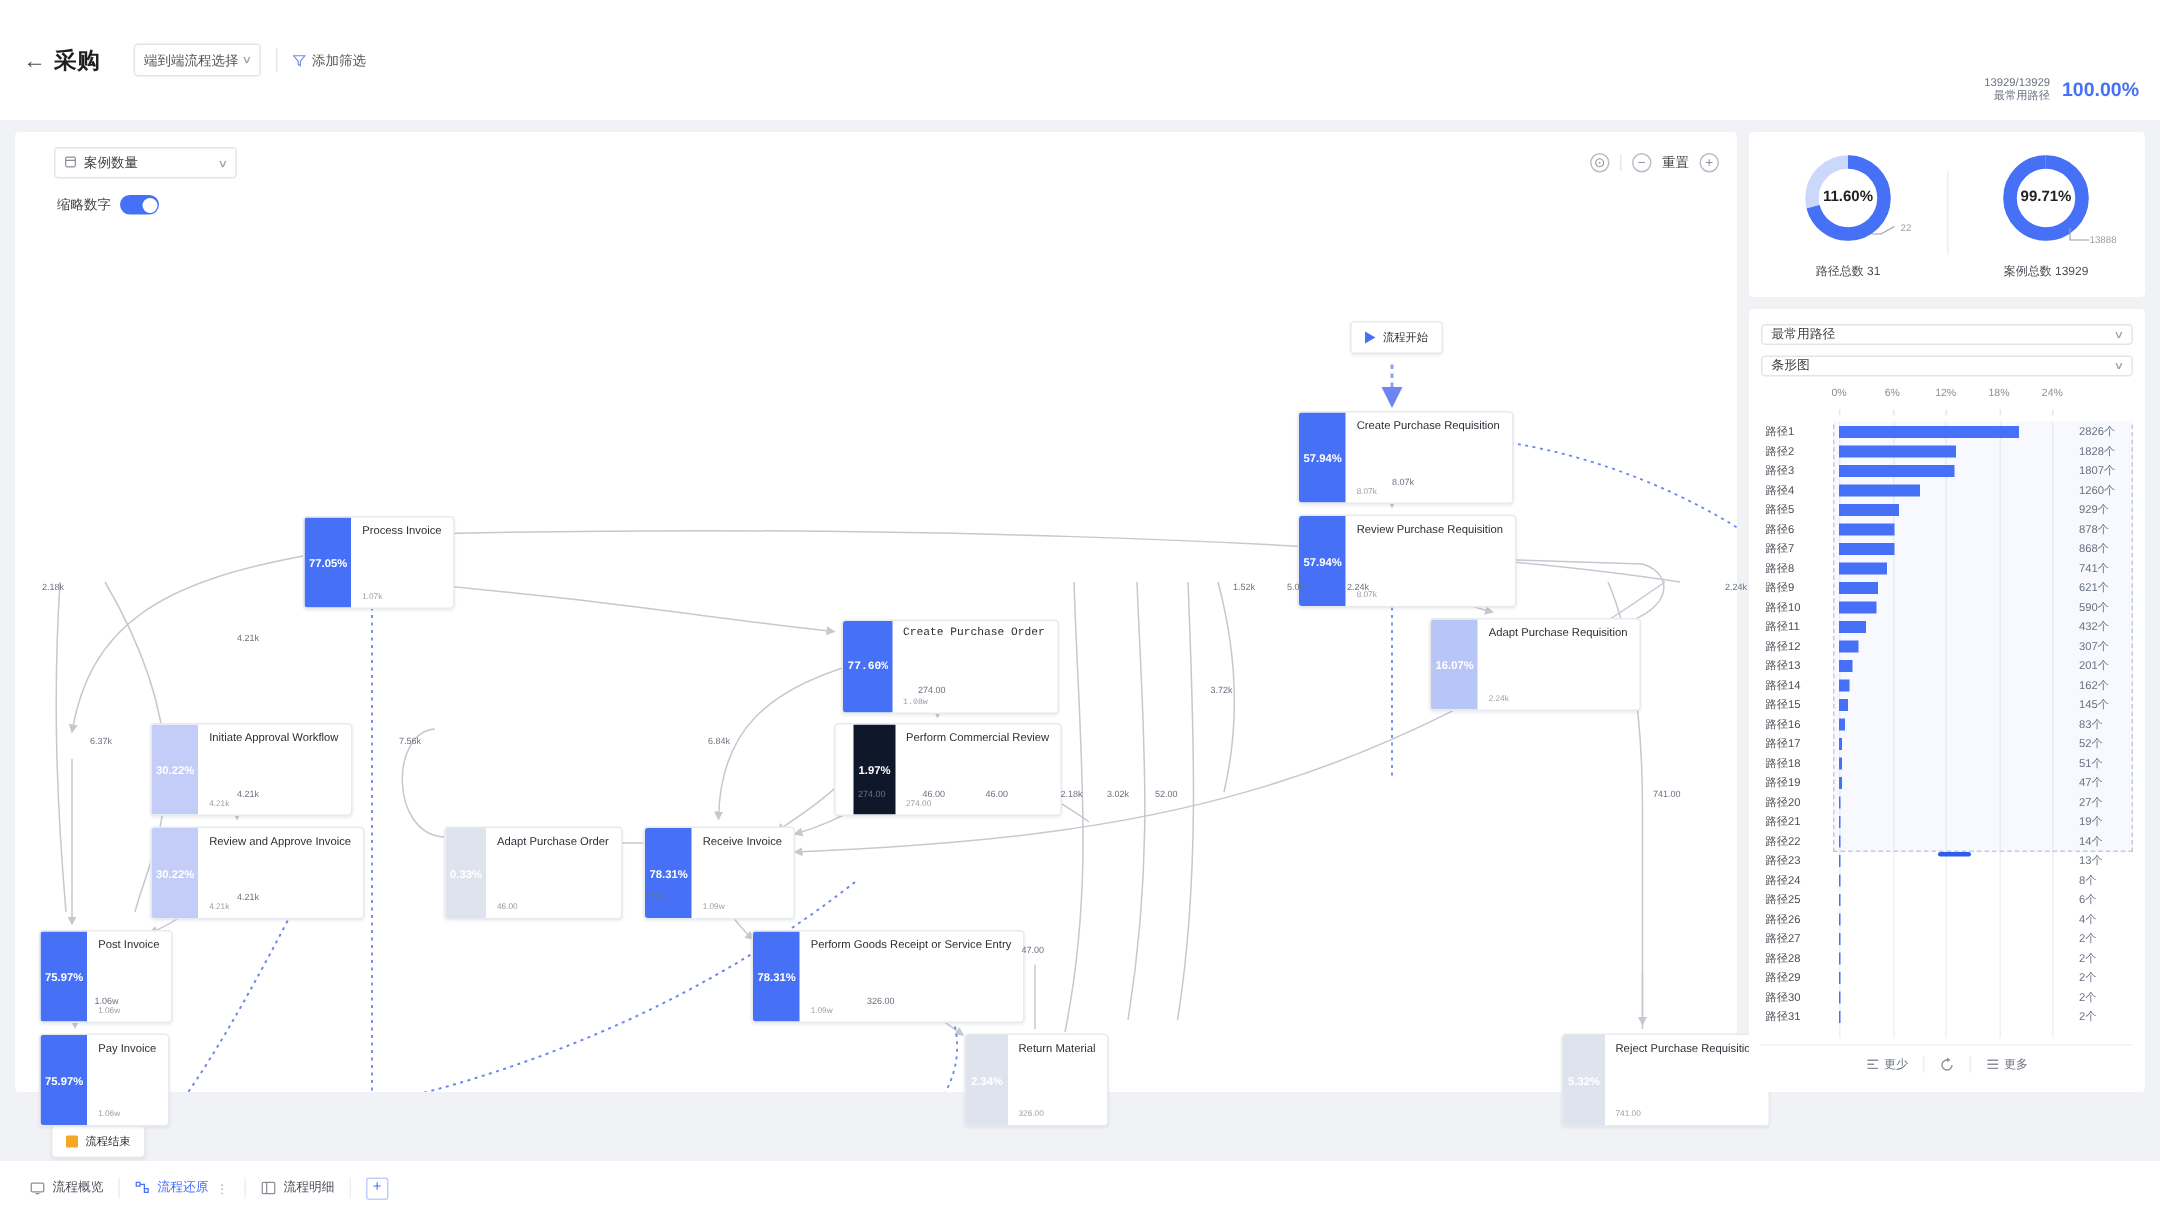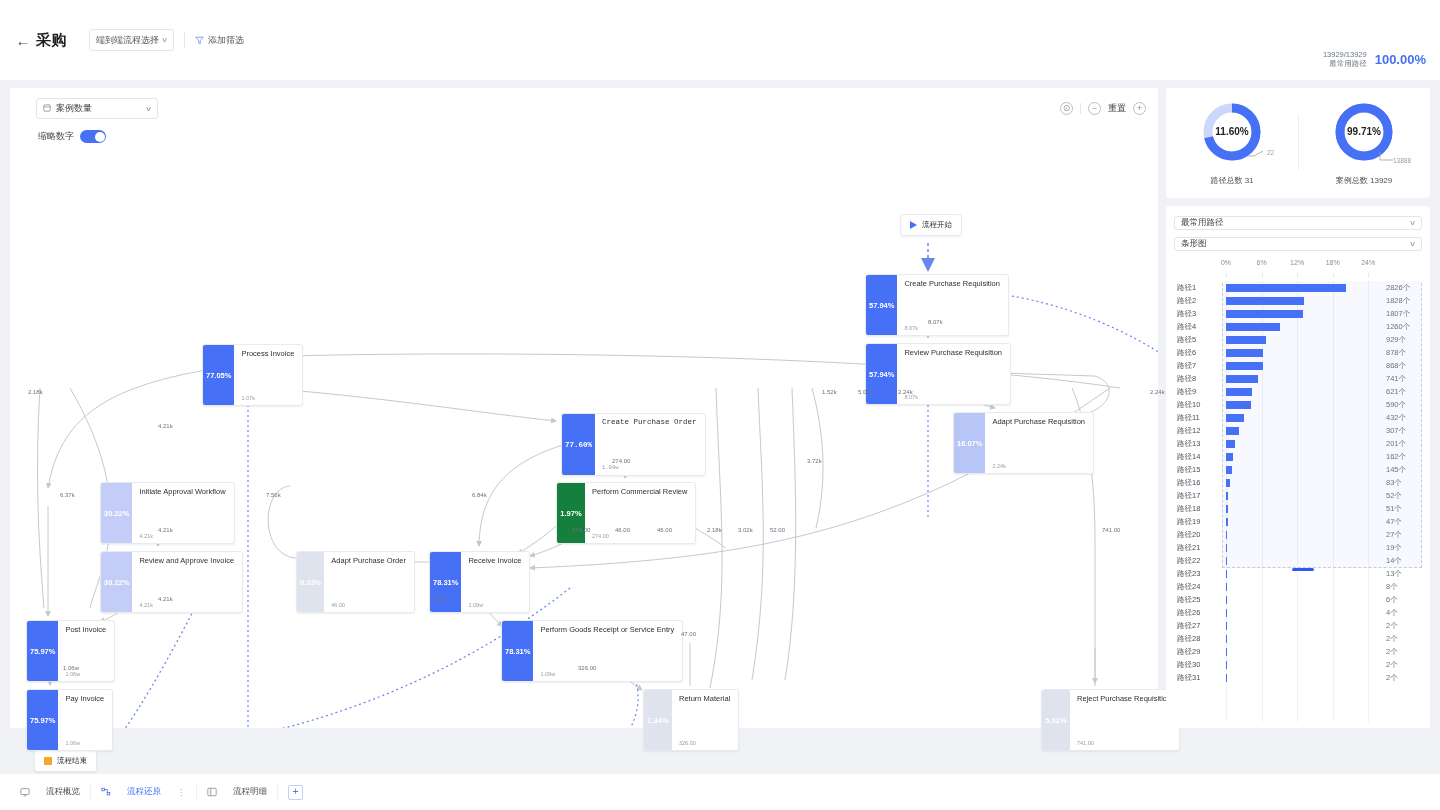--- a/index.html
+++ b/index.html
@@ -159,21 +159,21 @@
   }
   .foot-btn { display: flex; align-items: center; gap: 3px; cursor: pointer; }
   .foot-btn .lbl { font-size: 8px; color: #6b7280; }
   .foot-sep { width: 1px; height: 11px; background: #eceef2; }
 
   
   .bottombar {
     position: absolute; left: 0; bottom: 0; width: 1440px; height: 36px;
     background: #fff; display: flex; align-items: center; padding-left: 10px; gap: 0;
   }
-  .btab { display: flex; align-items: center; gap: 16px; padding: 0 10px; cursor: pointer; height: 24px; }
+  .btab { display: flex; align-items: center; gap: 5px; padding: 0 10px; cursor: pointer; height: 24px; }
   .btab .lbl { font-size: 8.5px; color: #4a4f57; }
   .btab.active .lbl { color: #4670f5; }
   .btab .dots { font-size: 8px; color: #9aa0a6; letter-spacing: 1px; }
   .btab-sep { width: 1px; height: 14px; background: #eceef2; }
   .addtab {
     width: 15px; height: 15px; border: 1px solid #bfd0fb; border-radius: 2px;
     display: flex; align-items: center; justify-content: center;
     font-size: 10px; color: #4670f5; margin-left: 10px; cursor: pointer; line-height: 1;
   }
 </style>
@@ -370,21 +370,21 @@
           </div>
         </div>
         <div class="node" style="left: 90px; top: 394px;">
           <div class="pct" style="background: rgb(195, 205, 247); color: rgb(255, 255, 255); min-width: 29px;">30.22%</div>
           <div class="body">
             <div class="nm">Initiate Approval Workflow</div>
             <div class="val">4.21k</div>
           </div>
         </div>
         <div class="node" style="left: 546px; top: 394px;">
-          <div class="pct" style="background: #15803d; color: rgb(255, 255, 255); min-width: 28px;">1.97%</div>
+          <div class="pct" style="background: #0f172a; color: rgb(255, 255, 255); min-width: 28px; margin-left: 12px;">1.97%</div>
           <div class="body">
             <div class="nm">Perform Commercial Review</div>
             <div class="val">274.00</div>
           </div>
         </div>
         <div class="node" style="left: 90px; top: 463px;">
           <div class="pct" style="background: rgb(195, 205, 247); color: rgb(255, 255, 255); min-width: 29px;">30.22%</div>
           <div class="body">
             <div class="nm">Review and Approve Invoice</div>
             <div class="val">4.21k</div>
@@ -747,20 +747,46 @@
           </div>
           <div class="row">
             <div class="rname">路径31</div>
             <div class="barzone">
               <div class="bar" style="width: 1.2px; background: rgb(70, 112, 245);"></div>
             </div>
             <div class="rval">2个</div>
           </div>
         </div>
 
+      <div class="chart-footer">
+        <div class="foot-btn">
+          <svg width="9" height="9" viewBox="0 0 10 10">
+            <line x1="1" y1="2" x2="9" y2="2" stroke="#8a8f98" stroke-width="1"></line>
+            <line x1="1" y1="5" x2="6" y2="5" stroke="#8a8f98" stroke-width="1"></line>
+            <line x1="1" y1="8" x2="9" y2="8" stroke="#8a8f98" stroke-width="1"></line>
+          </svg>
+          <span class="lbl">更少</span>
+        </div>
+        <div class="foot-sep"></div>
+        <div class="foot-btn">
+          <svg width="10" height="10" viewBox="0 0 12 12">
+            <path d="M10,6 A4,4 0 1 1 6,2" fill="none" stroke="#8a8f98" stroke-width="1.1"></path>
+            <path d="M6,0 L6,3.6 L8.8,2" fill="#8a8f98"></path>
+          </svg>
+        </div>
+        <div class="foot-sep"></div>
+        <div class="foot-btn">
+          <svg width="9" height="9" viewBox="0 0 10 10">
+            <line x1="1" y1="2" x2="9" y2="2" stroke="#8a8f98" stroke-width="1"></line>
+            <line x1="1" y1="5" x2="9" y2="5" stroke="#8a8f98" stroke-width="1"></line>
+            <line x1="1" y1="8" x2="9" y2="8" stroke="#8a8f98" stroke-width="1"></line>
+          </svg>
+          <span class="lbl">更多</span>
+        </div>
+      </div>
     </div>
   </div>
 
   <div class="bottombar">
     <div class="btab">
       <svg width="10" height="10" viewBox="0 0 12 12">
         <rect x="1" y="2" width="10" height="7" rx="1" fill="none" stroke="#8a8f98" stroke-width="1"></rect>
         <line x1="4.5" y1="10.5" x2="7.5" y2="10.5" stroke="#8a8f98" stroke-width="1"></line>
       </svg>
       <span class="lbl">流程概览</span>

